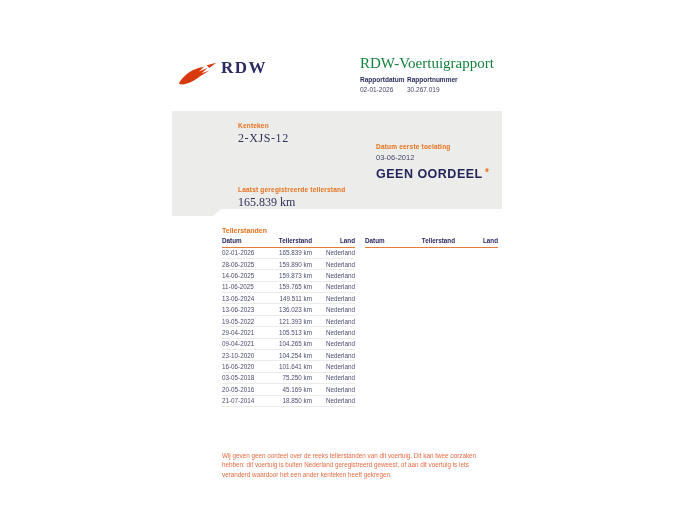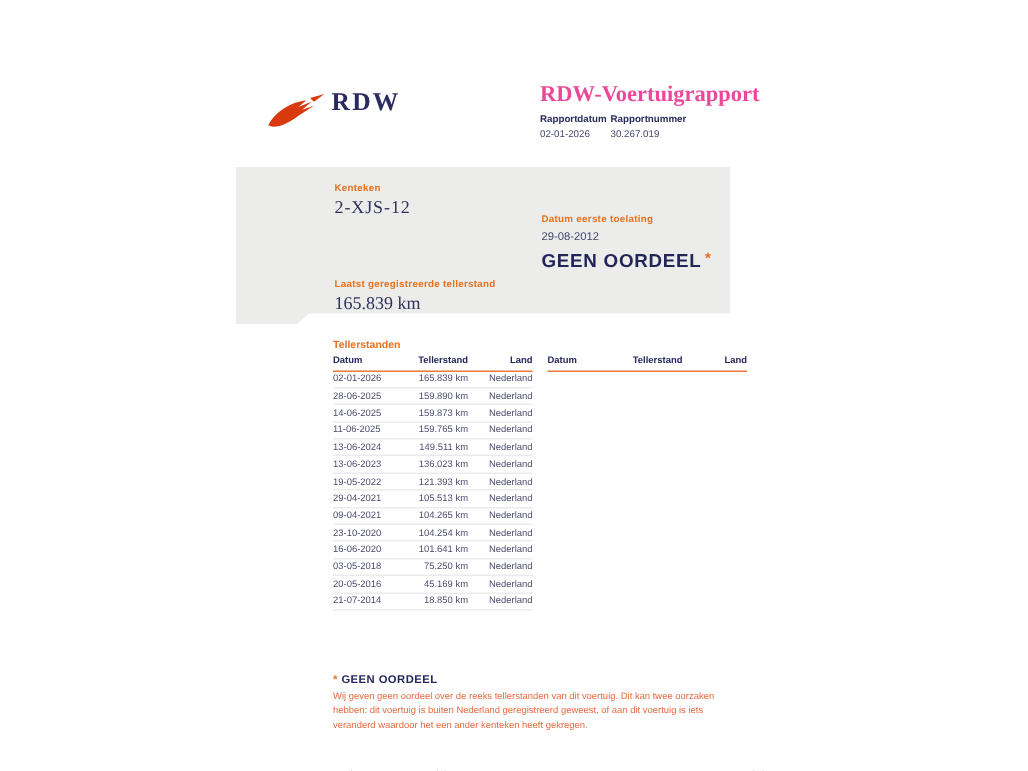--- a/index.html
+++ b/index.html
@@ -3,27 +3,27 @@
 <meta charset="utf-8">
 <style>
   html,body{margin:0;padding:0;background:#fff;}
   .page{position:relative;width:685px;height:514px;background:#ffffff;
         font-family:"Liberation Sans",sans-serif;overflow:hidden;margin-top:44px;}
   .abs{position:absolute;}
 
   
   .logo-text{font-family:"Liberation Serif",serif;font-weight:600;font-size:17px;
              letter-spacing:1.5px;color:#2a2b60;}
-  .report-title{font-family:"Liberation Serif",serif;font-weight:bold;font-size:15px;
-                color:#ec4899;margin:0;}
+  .report-title{font-family:"Liberation Serif",serif;font-weight:normal;font-size:15px;
+                color:#15803d;margin:0;}
   .meta-label{font-size:6.5px;font-weight:bold;color:#2b2c5e;display:block;}
   .meta-value{font-size:6.5px;color:#45466b;display:block;margin-top:3px;}
 
   
-  .summary-box{left:157px;top:67px;width:330px;height:105px;background:#ececea;
+  .summary-box{left:172px;top:67px;width:330px;height:105px;background:#ececea;
     clip-path:polygon(0 0,330px 0,330px 98px,49px 98px,41px 105px,0 105px);}
   .olabel{font-size:6.5px;font-weight:bold;color:#e8711c;letter-spacing:.2px;display:block;}
   .serif-val{font-family:"Liberation Serif",serif;color:#30315c;display:block;}
   .kenteken{font-size:12px;letter-spacing:.6px;}
   .merk{font-size:11.5px;letter-spacing:.3px;line-height:14px;}
   .km-big{font-size:12px;}
   .small-val{font-size:7.5px;color:#45466b;display:block;}
   .oordeel{font-size:12.5px;font-weight:bold;letter-spacing:.5px;color:#23245a;}
   .oordeel-mark{font-size:10px;font-weight:bold;color:#e8711c;}
 
@@ -79,21 +79,21 @@
 
 
     <div class="abs" style="left:66px;top:75px;">
       <span class="olabel">Laatst geregistreerde tellerstand</span>
       <span class="serif-val km-big" style="margin-top:2px;">165.839 km</span>
     </div>
 
 
     <div class="abs" style="left:204px;top:32px;">
       <span class="olabel">Datum eerste toelating</span>
-      <span class="small-val" style="margin-top:2.5px;">29-08-2012</span>
+      <span class="small-val" style="margin-top:2.5px;">03-06-2012</span>
     </div>
 
     <span class="abs oordeel" style="left:204px;top:56px;">GEEN OORDEEL</span>
     <span class="abs oordeel-mark" style="left:313px;top:56px;">*</span>
   </div>
 
   <span class="abs section-title" style="left:222px;top:183px;">Tellerstanden</span>
 
   <div class="abs mtable" style="left:222px;top:193px;">
     <div class="mhead">
@@ -191,24 +191,20 @@
 
   <div class="abs mtable" style="left:365px;top:193px;">
     <div class="mhead">
       <span class="c-date">Datum</span>
       <span class="c-km">Tellerstand</span>
       <span class="c-land">Land</span>
     </div>
   </div>
 
   <div class="abs" style="left:222px;top:404px;">
-    <div class="fn-head">
-      <span class="fn-mark">*</span>
-      <span>GEEN OORDEEL</span>
-    </div>
     <div class="fn-text">Wij geven geen oordeel over de reeks tellerstanden van dit voertuig. Dit kan twee oorzaken hebben: dit voertuig is buiten Nederland geregistreerd geweest, of aan dit voertuig is iets veranderd waardoor het een ander kenteken heeft gekregen.</div>
   </div>
 
   <div class="abs foot" style="left:222px;top:469px;">
     <div>Postbus 30000</div>
     <div>9640 RA Veendam</div>
   </div>
   <div class="abs foot" style="left:285px;top:469px;">
     <div>Telefoon 088 008 74 47</div>
     <div>www.rdw.nl</div>

